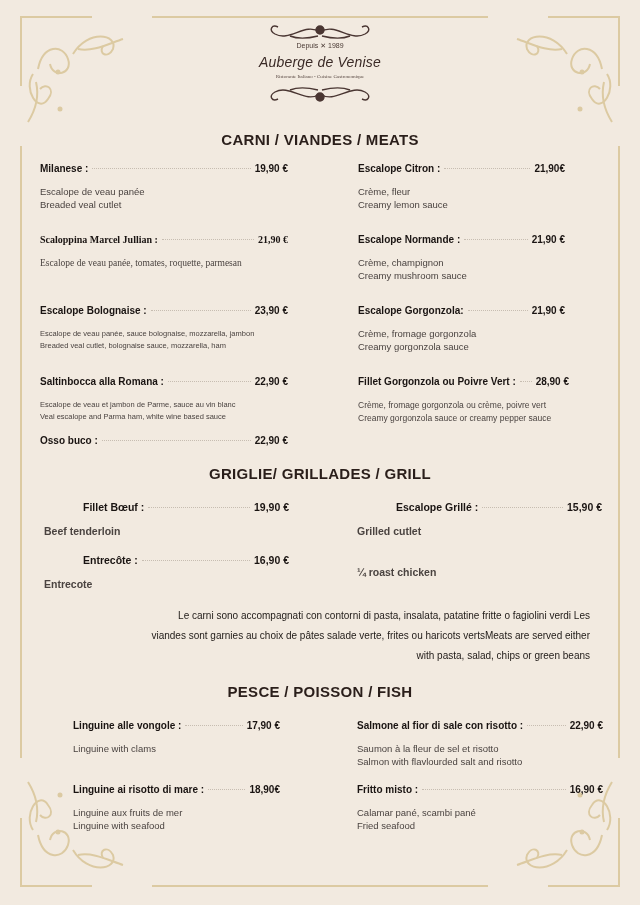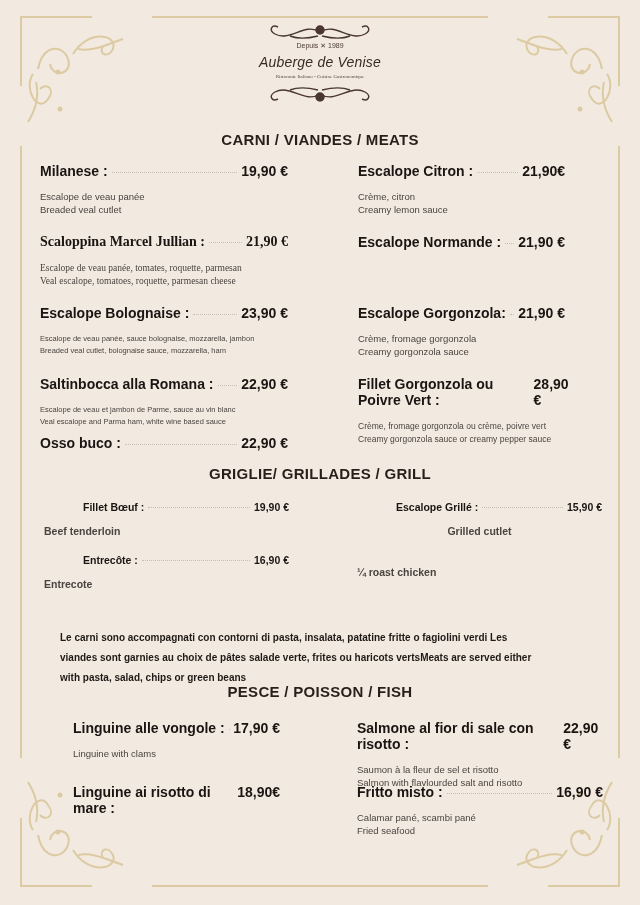--- a/index.html
+++ b/index.html
@@ -5,27 +5,27 @@
   html, body { margin:0; padding:0; }
   body { width:640px; height:905px; background:#f2eae0; position:relative; overflow:hidden; font-family:"Liberation Sans", sans-serif; color:#1f1a17; }
   .frame-line { position:absolute; background:#dccaa2; }
   .corner { position:absolute; width:110px; height:110px; }
   .logo { position:absolute; left:250px; top:20px; width:140px; height:90px; text-align:center; }
   .logo .since { font-family:"Liberation Sans", sans-serif; font-size:7px; color:#4a3a34; position:absolute; left:0; right:0; top:22px; }
   .logo .name { font-family:Liberation Sans, sans-serif; font-style:italic; font-size:14px; color:#3a2a26; position:absolute; left:0; right:0; top:34px; letter-spacing:0.2px; }
   .logo .sub { font-family:"Liberation Serif", serif; font-size:5px; color:#5a4a44; position:absolute; left:0; right:0; top:54px; }
   .section-title { position:absolute; left:0; width:640px; text-align:center; font-weight:bold; font-size:15px; color:#2a1e1a; letter-spacing:0.3px; }
   .item { position:absolute; }
-  .item-row { display:flex; align-items:baseline; font-weight:bold; font-size:14px; color:#1a1412; }
+  .item-row { display:flex; align-items:baseline; font-weight:bold; font-size:10px; color:#1a1412; }
   .item-row .dots { flex:1; border-bottom:1px dotted #c7bdb1; margin:0 4px; transform:translateY(-3px); }
   .desc { font-size:9.5px; color:#4a4340; line-height:12.5px; margin-top:12px; }
   .desc.small { font-size:7.5px; line-height:12px; }
   .grill .item-row { font-size:10.5px;padding-left:39px; }
   .grill .desc { font-size:10.5px; margin-top:12px;font-weight:bold; }
-  .note { position:absolute; left:60px; width:530px; text-align:left; font-weight:bold; font-size:10px; line-height:20px; color:#1f1a17; top:628px; }
+  .note { position:absolute; left:60px; width:530px; text-align:right; font-weight:normal; font-size:10px; line-height:20px; color:#1f1a17; top:606px; }
 </style>
 </head>
 <body>
 
 <div class="frame-line" style="left:20px;top:16px;width:72px;height:1.5px;"></div>
 <div class="frame-line" style="left:20px;top:16px;width:1.5px;height:70px;"></div>
 <div class="frame-line" style="left:152px;top:16px;width:336px;height:1.5px;"></div>
 <div class="frame-line" style="left:548px;top:16px;width:72px;height:1.5px;"></div>
 <div class="frame-line" style="left:618px;top:16px;width:1.5px;height:70px;"></div>
 <div class="frame-line" style="left:20px;top:146px;width:1.5px;height:612px;"></div>
@@ -107,21 +107,20 @@
     </div>
 </div>
 <div class="item" style="left:40px;top:234px;width:248px;font-family:Liberation Serif, serif;">
   <div class="item-row">
       <span>Scaloppina Marcel Jullian :</span>
       <span class="dots"></span>
       <span>21,90 €</span>
     </div>
   <div class="desc">
       <div>Escalope de veau panée, tomates, roquette, parmesan</div>
-      <div>Veal escalope, tomatoes, roquette, parmesan cheese</div>
     </div>
 </div>
 <div class="item" style="left:40px;top:305px;width:248px;">
   <div class="item-row">
       <span>Escalope Bolognaise :</span>
       <span class="dots"></span>
       <span>23,90 €</span>
     </div>
   <div class="desc small">
       <div>Escalope de veau panée, sauce bolognaise, mozzarella, jambon</div>
@@ -147,29 +146,33 @@
     </div>
 </div>
 
 <div class="item" style="left:358px;top:163px;width:207px;">
   <div class="item-row">
       <span>Escalope Citron :</span>
       <span class="dots"></span>
       <span>21,90€</span>
     </div>
   <div class="desc">
-      <div>Crème, citron</div>
+      <div>Crème, fleur</div>
       <div>Creamy lemon sauce</div>
     </div>
 </div>
 <div class="item" style="left:358px;top:234px;width:207px;">
   <div class="item-row">
       <span>Escalope Normande :</span>
       <span class="dots"></span>
       <span>21,90 €</span>
+    </div>
+  <div class="desc">
+      <div>Crème, champignon</div>
+      <div>Creamy mushroom sauce</div>
     </div>
 </div>
 <div class="item" style="left:358px;top:305px;width:207px;">
   <div class="item-row">
       <span>Escalope Gorgonzola:</span>
       <span class="dots"></span>
       <span>21,90 €</span>
     </div>
   <div class="desc">
       <div>Crème, fromage gorgonzola</div>
@@ -203,21 +206,21 @@
 <div class="item grill" style="left:44px;top:554px;width:245px;">
   <div class="item-row">
       <span>Entrecôte :</span>
       <span class="dots"></span>
       <span>16,90 €</span>
     </div>
   <div class="desc">
       <div>Entrecote</div>
     </div>
 </div>
-<div class="item grill" style="left:357px;top:501px;width:245px;text-align:center;">
+<div class="item grill" style="left:357px;top:501px;width:245px;">
   <div class="item-row">
       <span>Escalope Grillé :</span>
       <span class="dots"></span>
       <span>15,90 €</span>
     </div>
   <div class="desc">
       <div>Grilled cutlet</div>
     </div>
 </div>
 <div class="item grill" style="left:357px;top:554px;width:245px;">
@@ -243,20 +246,24 @@
   <div class="desc">
       <div>Linguine with clams</div>
     </div>
 </div>
 <div class="item" style="left:73px;top:784px;width:207px;">
   <div class="item-row">
       <span>Linguine ai risotto di mare :</span>
       <span class="dots"></span>
       <span>18,90€</span>
     </div>
+  <div class="desc">
+      <div>Linguine aux fruits de mer</div>
+      <div>Linguine with seafood</div>
+    </div>
 </div>
 <div class="item" style="left:357px;top:720px;width:246px;">
   <div class="item-row">
       <span>Salmone al fior di sale con risotto :</span>
       <span class="dots"></span>
       <span>22,90 €</span>
     </div>
   <div class="desc">
       <div>Saumon à la fleur de sel et risotto</div>
       <div>Salmon with flavlourded salt and risotto</div>

